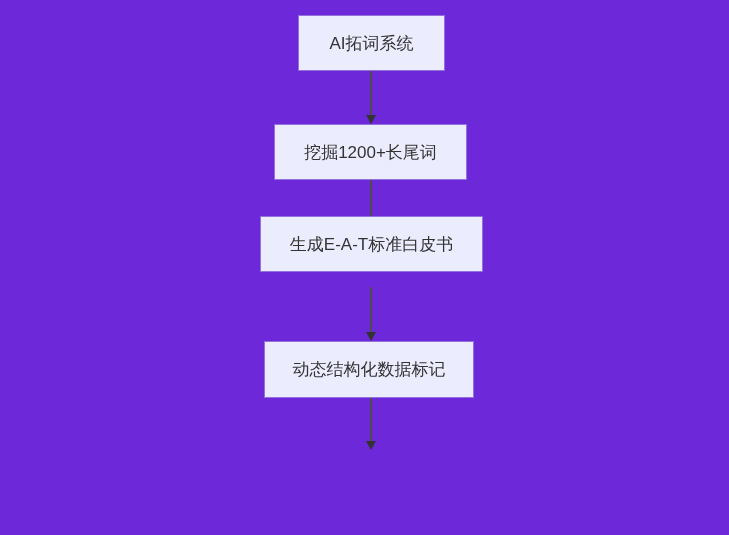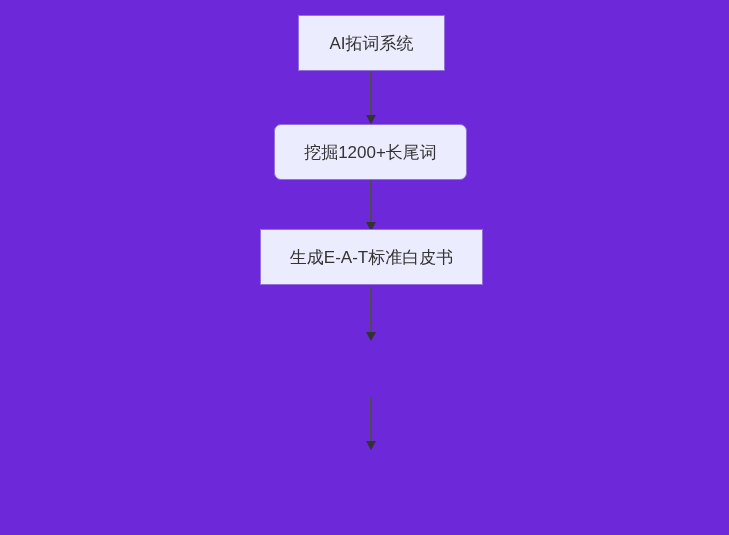--- a/index.html
+++ b/index.html
@@ -22,22 +22,22 @@
     border: 1px solid #9370DB;
     color: #333333;
     font-size: 17px;
     display: flex;
     align-items: center;
     justify-content: center;
     text-align: center;
     white-space: nowrap;
   }
   .node-1 { left: 298px; top: 15px;  width: 147px; height: 56px; }
-  .node-2 { left: 274px; top: 124px; width: 193px; height: 56px; border-radius: 7px; }
-  .node-3 { left: 260px; top: 229px; width: 223px; height: 56px; }
+  .node-2 { left: 274px; top: 124px; width: 193px; height: 56px; }
+  .node-3 { left: 260px; top: 216px; width: 223px; height: 56px; }
   .node-4 { left: 264px; top: 341px; width: 210px; height: 57px; }
   .node-5 { left: 253px; top: 450px; width: 235px; height: 57px; }
 
   .arrow {
     position: absolute;
     left: 365px;
     width: 11px;
     display: flex;
     flex-direction: column;
     align-items: center;
@@ -85,20 +85,23 @@
 
   <div class="node node-3">
     <span>生成E-A-T标准白皮书</span>
   </div>
 
   <div class="arrow arrow-3">
     <div class="arrow-line"></div>
     <div class="arrow-head"></div>
   </div>
 
+  <div class="node node-4">
+    <span>动态结构化数据标记</span>
+  </div>
 
   <div class="arrow arrow-4">
     <div class="arrow-line"></div>
     <div class="arrow-head"></div>
   </div>
 
 
 </div>
 
 </body></html>

